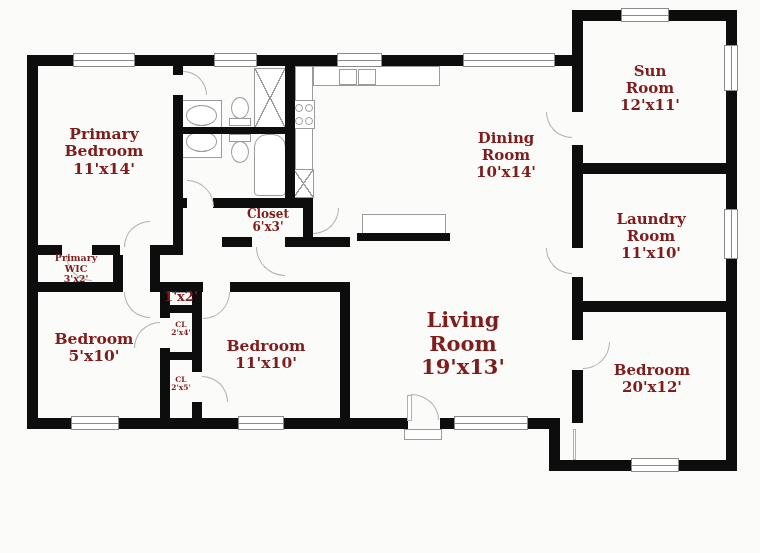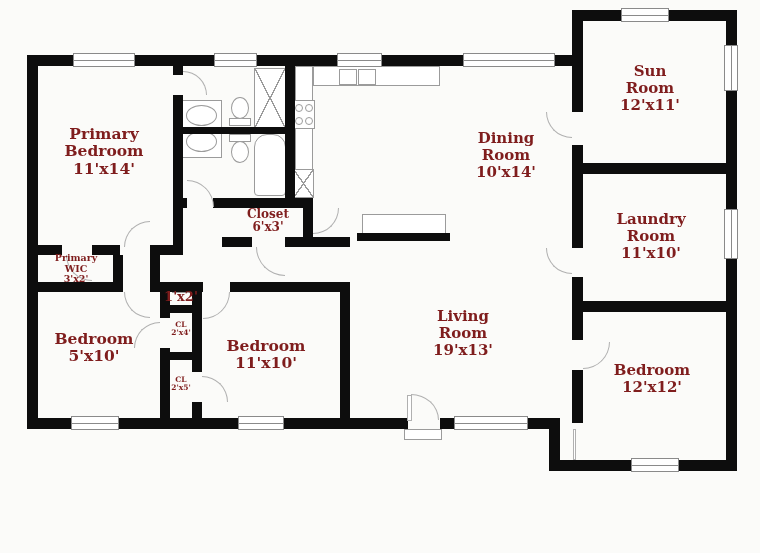--- a/index.html
+++ b/index.html
@@ -158,28 +158,28 @@
     <span>3'x2'</span>
   </div>
   <div class="lbl" style="left:94px;top:347px;font-size:15.5px">
     <span>Bedroom</span>
     <span>5'x10'</span>
   </div>
   <div class="lbl" style="left:266px;top:354px;font-size:15.5px">
     <span>Bedroom</span>
     <span>11'x10'</span>
   </div>
-  <div class="lbl" style="left:463px;top:333px;font-size:15px">
+  <div class="lbl" style="left:463px;top:343px;font-size:21px">
     <span>Living</span>
     <span>Room</span>
     <span>19'x13'</span>
   </div>
   <div class="lbl" style="left:652px;top:379px;font-size:15px">
     <span>Bedroom</span>
-    <span>12'x12'</span>
+    <span>20'x12'</span>
   </div>
   <div class="lbl" style="left:181px;top:297px;font-size:13px">
     <span>1'x2'</span>
   </div>
   <div class="lbl" style="left:181px;top:329px;font-size:7.5px">
     <span>CL</span>
     <span>2'x4'</span>
   </div>
   <div class="lbl" style="left:181px;top:384px;font-size:7.5px">
     <span>CL</span>

